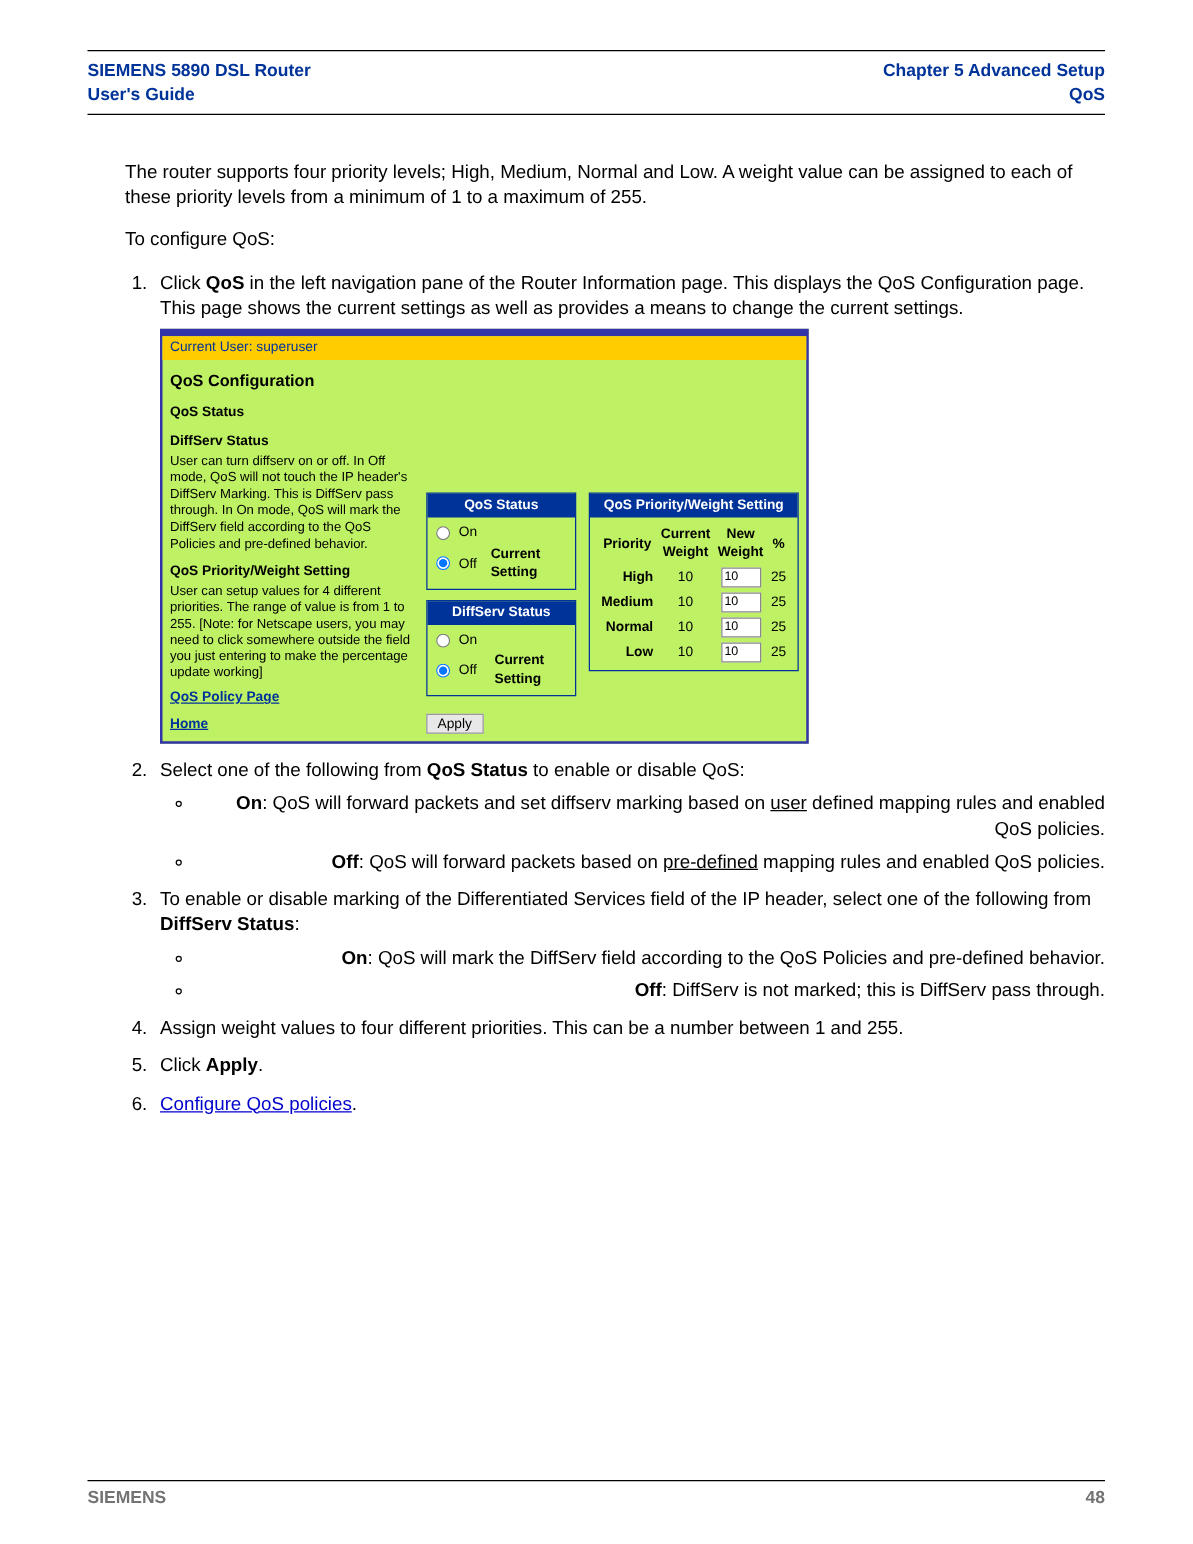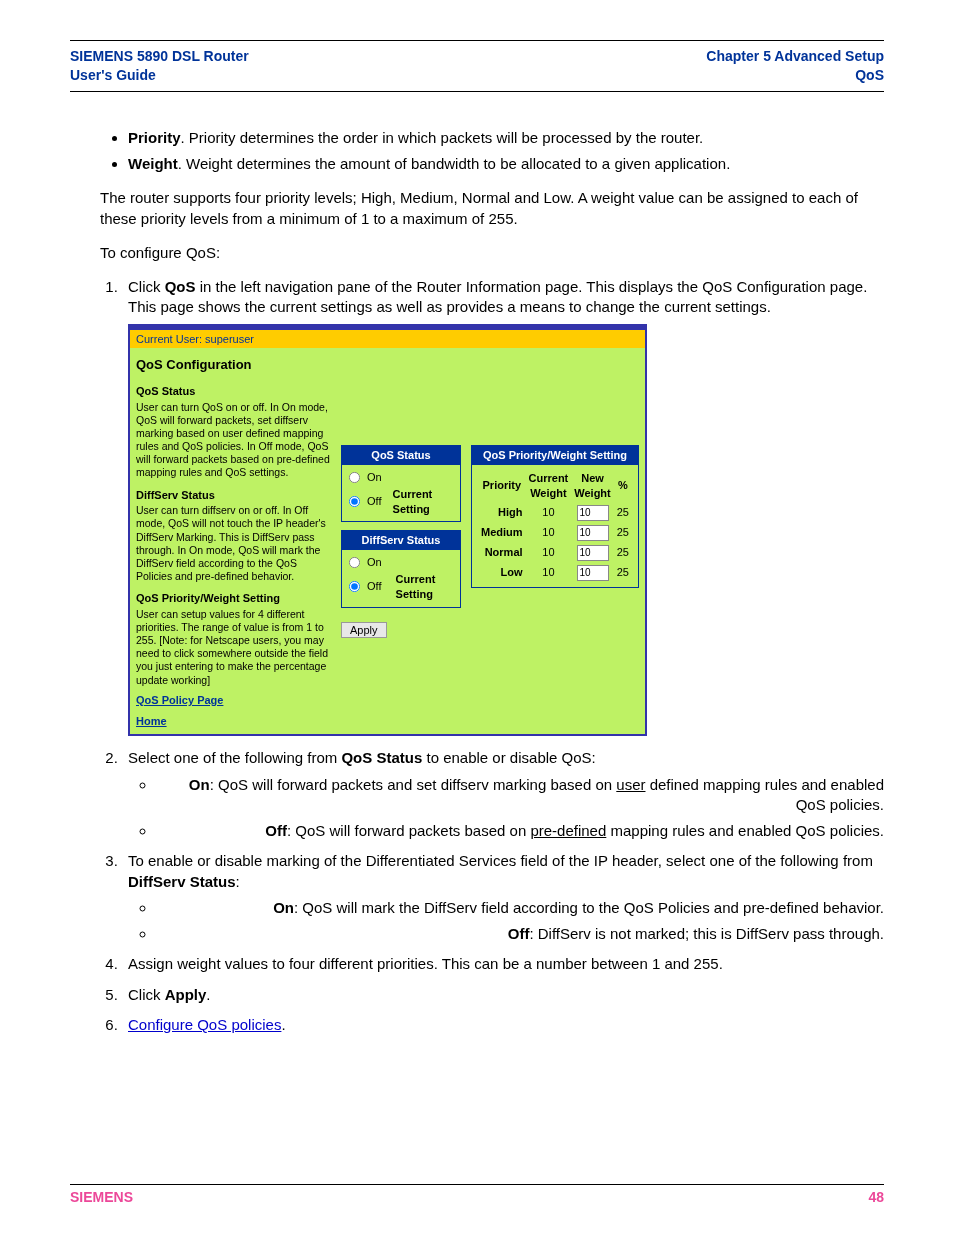--- a/index.html
+++ b/index.html
@@ -60,21 +60,21 @@
   .embed-top {
     background: #ffcc00;
     color: #003399;
     font-size: 11px;
     padding: 2px 6px;
   }
   .embed-body {
     display: flex;
     padding: 6px;
     gap: 10px;
-    align-items: center;
+    align-items: flex-end;
   }
   .embed-left { width: 205px; }
   .embed-left h3 {
     font-size: 13px; font-weight: bold; margin: 2px 0 10px 0; color:#000;
   }
   .embed-left .sec-h { font-weight: bold; font-size: 11px; margin-top: 8px; }
   .embed-left .sec-p { font-size: 10.5px; line-height: 1.25; margin: 2px 0 6px 0; }
   .ql { color: #003399; text-decoration: underline; font-weight: bold; display:block; margin-top:6px; font-size:11px;}
 
   .embed-right { flex: 1; }
@@ -107,61 +107,56 @@
   .col-a { width: 120px; }
   .col-b { flex:1; }
 
   .footer {
     position: absolute;
     left: 70px; right: 70px; bottom: 30px;
   }
   .footer .rule { margin-bottom: 4px;}
   .footer-row {
     display:flex; justify-content: space-between;
-    font-weight: bold; color:#ec4899; font-size:14px;
+    font-weight: bold; color:#737373; font-size:14px;
   }
 </style>
 </head>
 <body>
 
 <div class="page">
   <div class="rule"></div>
   <div class="header-row">
     <div>
       <div>SIEMENS 5890 DSL Router</div>
       <div>User's Guide</div>
     </div>
     <div class="header-right">
       <div>Chapter 5  Advanced Setup</div>
       <div>QoS</div>
     </div>
   </div>
   <div class="rule"></div>
 
   <div class="content">
-    <ul class="bullets">
-      <li><b>Priority</b><span>. Priority determines the order in which packets will be processed by the router.</span></li>
-      <li><b>Weight</b><span>. Weight determines the amount of bandwidth to be allocated to a given application.</span></li>
-    </ul>
 
     <p class="para">The router supports four priority levels; High, Medium, Normal and Low. A weight value can be assigned to each of these priority levels from a minimum of 1 to a maximum of 255.</p>
     <p class="para">To configure QoS:</p>
 
     <ol class="steps">
       <li>
         <span>Click </span><b>QoS</b><span> in the left navigation pane of the Router Information page. This displays the QoS Configuration page. This page shows the current settings as well as provides a means to change the current settings.</span>
 
         
         <div class="embed">
           <div class="embed-top">Current User: superuser</div>
           <div class="embed-body">
             <div class="embed-left">
               <h3>QoS Configuration</h3>
               <div class="sec-h">QoS Status</div>
-              <div class="sec-p">User can turn QoS on or off. In On mode, QoS will forward packets, set diffserv marking based on user defined mapping rules and QoS policies. In Off mode, QoS will forward packets based on pre-defined mapping rules and QoS settings.</div>
               <div class="sec-h">DiffServ Status</div>
               <div class="sec-p">User can turn diffserv on or off. In Off mode, QoS will not touch the IP header's DiffServ Marking. This is DiffServ pass through. In On mode, QoS will mark the DiffServ field according to the QoS Policies and pre-defined behavior.</div>
               <div class="sec-h">QoS Priority/Weight Setting</div>
               <div class="sec-p">User can setup values for 4 different priorities. The range of value is from 1 to 255. [Note: for Netscape users, you may need to click somewhere outside the field you just entering to make the percentage update working]</div>
               <a class="ql">QoS Policy Page</a>
               <a class="ql">Home</a>
             </div>
             <div class="embed-right">
               <div class="two-col">
                 <div class="col-a">

